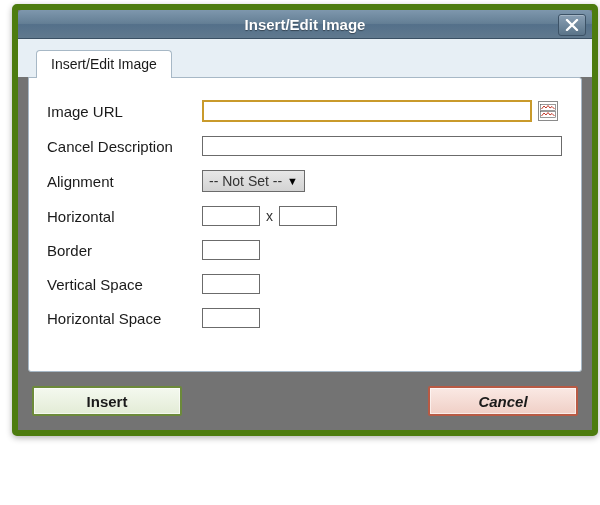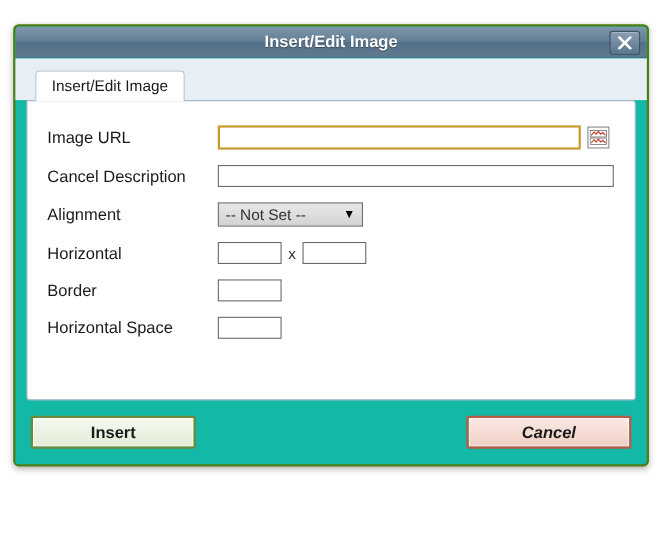--- a/index.html
+++ b/index.html
@@ -8,25 +8,25 @@
     background: #ffffff;
     font-family: Arial, Helvetica, sans-serif;
     font-size: 14px;
     color: #333;
     width: 600px;
     height: 505px;
     overflow: hidden;
   }
   .dialog {
     position: absolute;
-    top: 22px;
+    top: 4px;
     left: 12px;
     width: 574px;
-    background: #14b8a6;
-    border: 2px solid #4d7c0f;
+    background: #737373;
+    border: 6px solid #4d7c0f;
     border-radius: 5px;
     box-shadow: 0 2px 6px rgba(0,0,0,0.3);
   }
   .titlebar {
     height: 28px;
     background: linear-gradient(to bottom, #7e97ad 0%, #647f95 48%, #54708a 52%, #60798e 100%);
     border-bottom: 1px solid #3a5064;
     border-radius: 4px 4px 0 0;
     position: relative;
     display: flex;
@@ -70,21 +70,21 @@
     color: #1a1a1a;
     position: relative;
     top: 1px;
     cursor: pointer;
   }
   .panel {
     margin: 0 10px 0 10px;
     background: #ffffff;
     border: 1px solid #a7b8c6;
     border-radius: 0 3px 3px 3px;
-    padding: 22px 18px 37px 18px;
+    padding: 22px 18px 25px 18px;
   }
   .form-row {
     display: flex;
     align-items: center;
     margin-bottom: 14px;
   }
   .form-label {
     width: 155px;
     color: #1a1a1a;
     font-size: 15px;
@@ -103,21 +103,21 @@
     height: 22px;
   }
   .url-input   { width: 330px; }
   .desc-input  { width: 360px; }
   .dim-input   { width: 58px; }
   .small-input { width: 58px; }
   .select-box {
     display: inline-flex;
     align-items: center;
     justify-content: space-between;
-    width: 132px;
+    width: 103px;
     height: 22px;
     background: linear-gradient(to bottom, #e7e7e7, #d3d3d3);
     border: 1px solid #6b6b6b;
     padding: 0 6px 0 6px;
     font-size: 14px;
     cursor: pointer;
     box-sizing: border-box;
   }
   .select-box .tri {
     font-size: 11px;
@@ -221,20 +221,24 @@
       <input class="text-input dim-input" type="text" value="" style="">
       <span class="dim-x">x</span>
       <input class="text-input dim-input" type="text" value="" style="">
     </div>
 
     <div class="form-row">
       <div class="form-label">Border</div>
       <input class="text-input small-input" type="text" value="" style="">
     </div>
 
+    <div class="form-row">
+      <div class="form-label">Vertical Space</div>
+      <input class="text-input small-input" type="text" value="" style="">
+    </div>
 
     <div class="form-row" style="margin-bottom:18px;">
       <div class="form-label">Horizontal Space</div>
       <input class="text-input small-input" type="text" value="" style="">
     </div>
 
   </div>
 
   <div class="footer">
     <div class="btn btn-insert">Insert</div>

